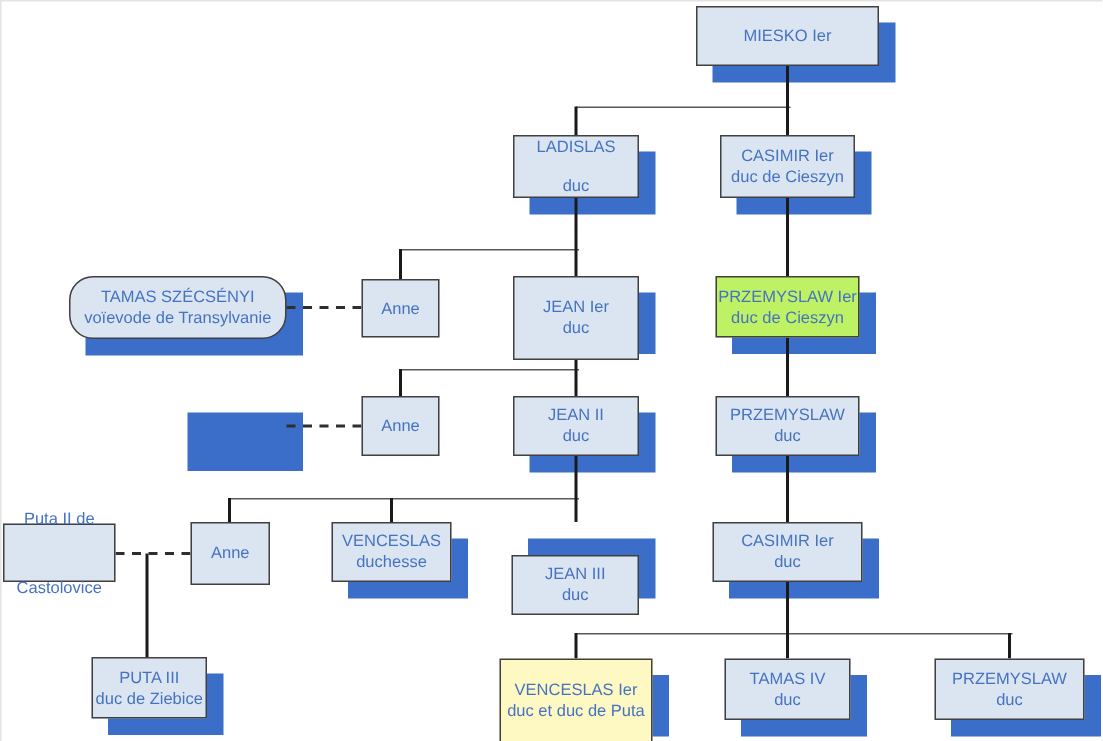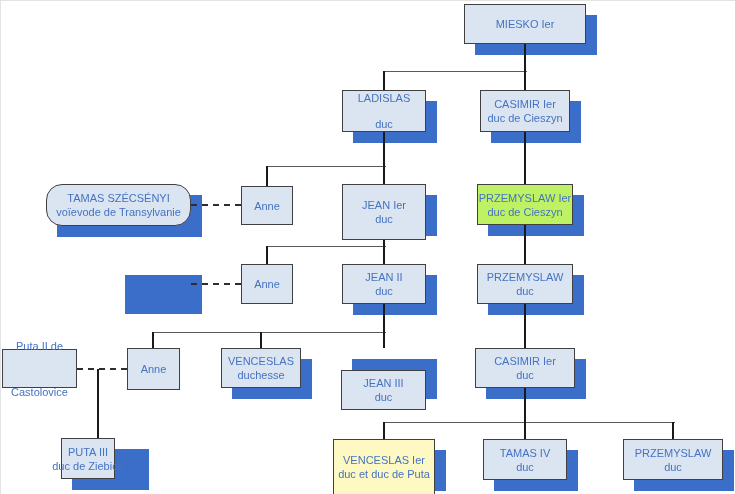--- a/index.html
+++ b/index.html
@@ -151,21 +151,21 @@
       <span>duchesse</span>
     </div>
     <div class="node" style="left: 340px; top: 347px; width: 85px; height: 40px; background: rgb(219, 229, 241); border-color: rgb(64, 64, 64); color: rgb(69, 115, 193); margin-top: 22px;">
       <span>JEAN III</span>
       <span>duc</span>
     </div>
     <div class="node" style="left: 474px; top: 347px; width: 100px; height: 40px; background: rgb(219, 229, 241); border-color: rgb(64, 64, 64); color: rgb(69, 115, 193);">
       <span>CASIMIR Ier</span>
       <span>duc</span>
     </div>
-    <div class="node" style="left: 60px; top: 437px; width: 54px; height: 41px; background: rgb(219, 229, 241); border-color: rgb(64, 64, 64); color: rgb(69, 115, 193);">
+    <div class="node" style="left: 60px; top: 437px; width: 77px; height: 41px; background: rgb(219, 229, 241); border-color: rgb(64, 64, 64); color: rgb(69, 115, 193);">
       <span>PUTA III</span>
       <span>duc de Ziebice</span>
     </div>
     <div class="node" style="left: 332px; top: 438px; width: 102px; height: 56px; background: #fef9c3; border-color: rgb(64, 64, 64); color: rgb(69, 115, 193);">
       <span>VENCESLAS Ier</span>
       <span>duc et duc de Puta</span>
     </div>
     <div class="node" style="left: 482px; top: 438px; width: 84px; height: 41px; background: rgb(219, 229, 241); border-color: rgb(64, 64, 64); color: rgb(69, 115, 193);">
       <span>TAMAS IV</span>
       <span>duc</span>

